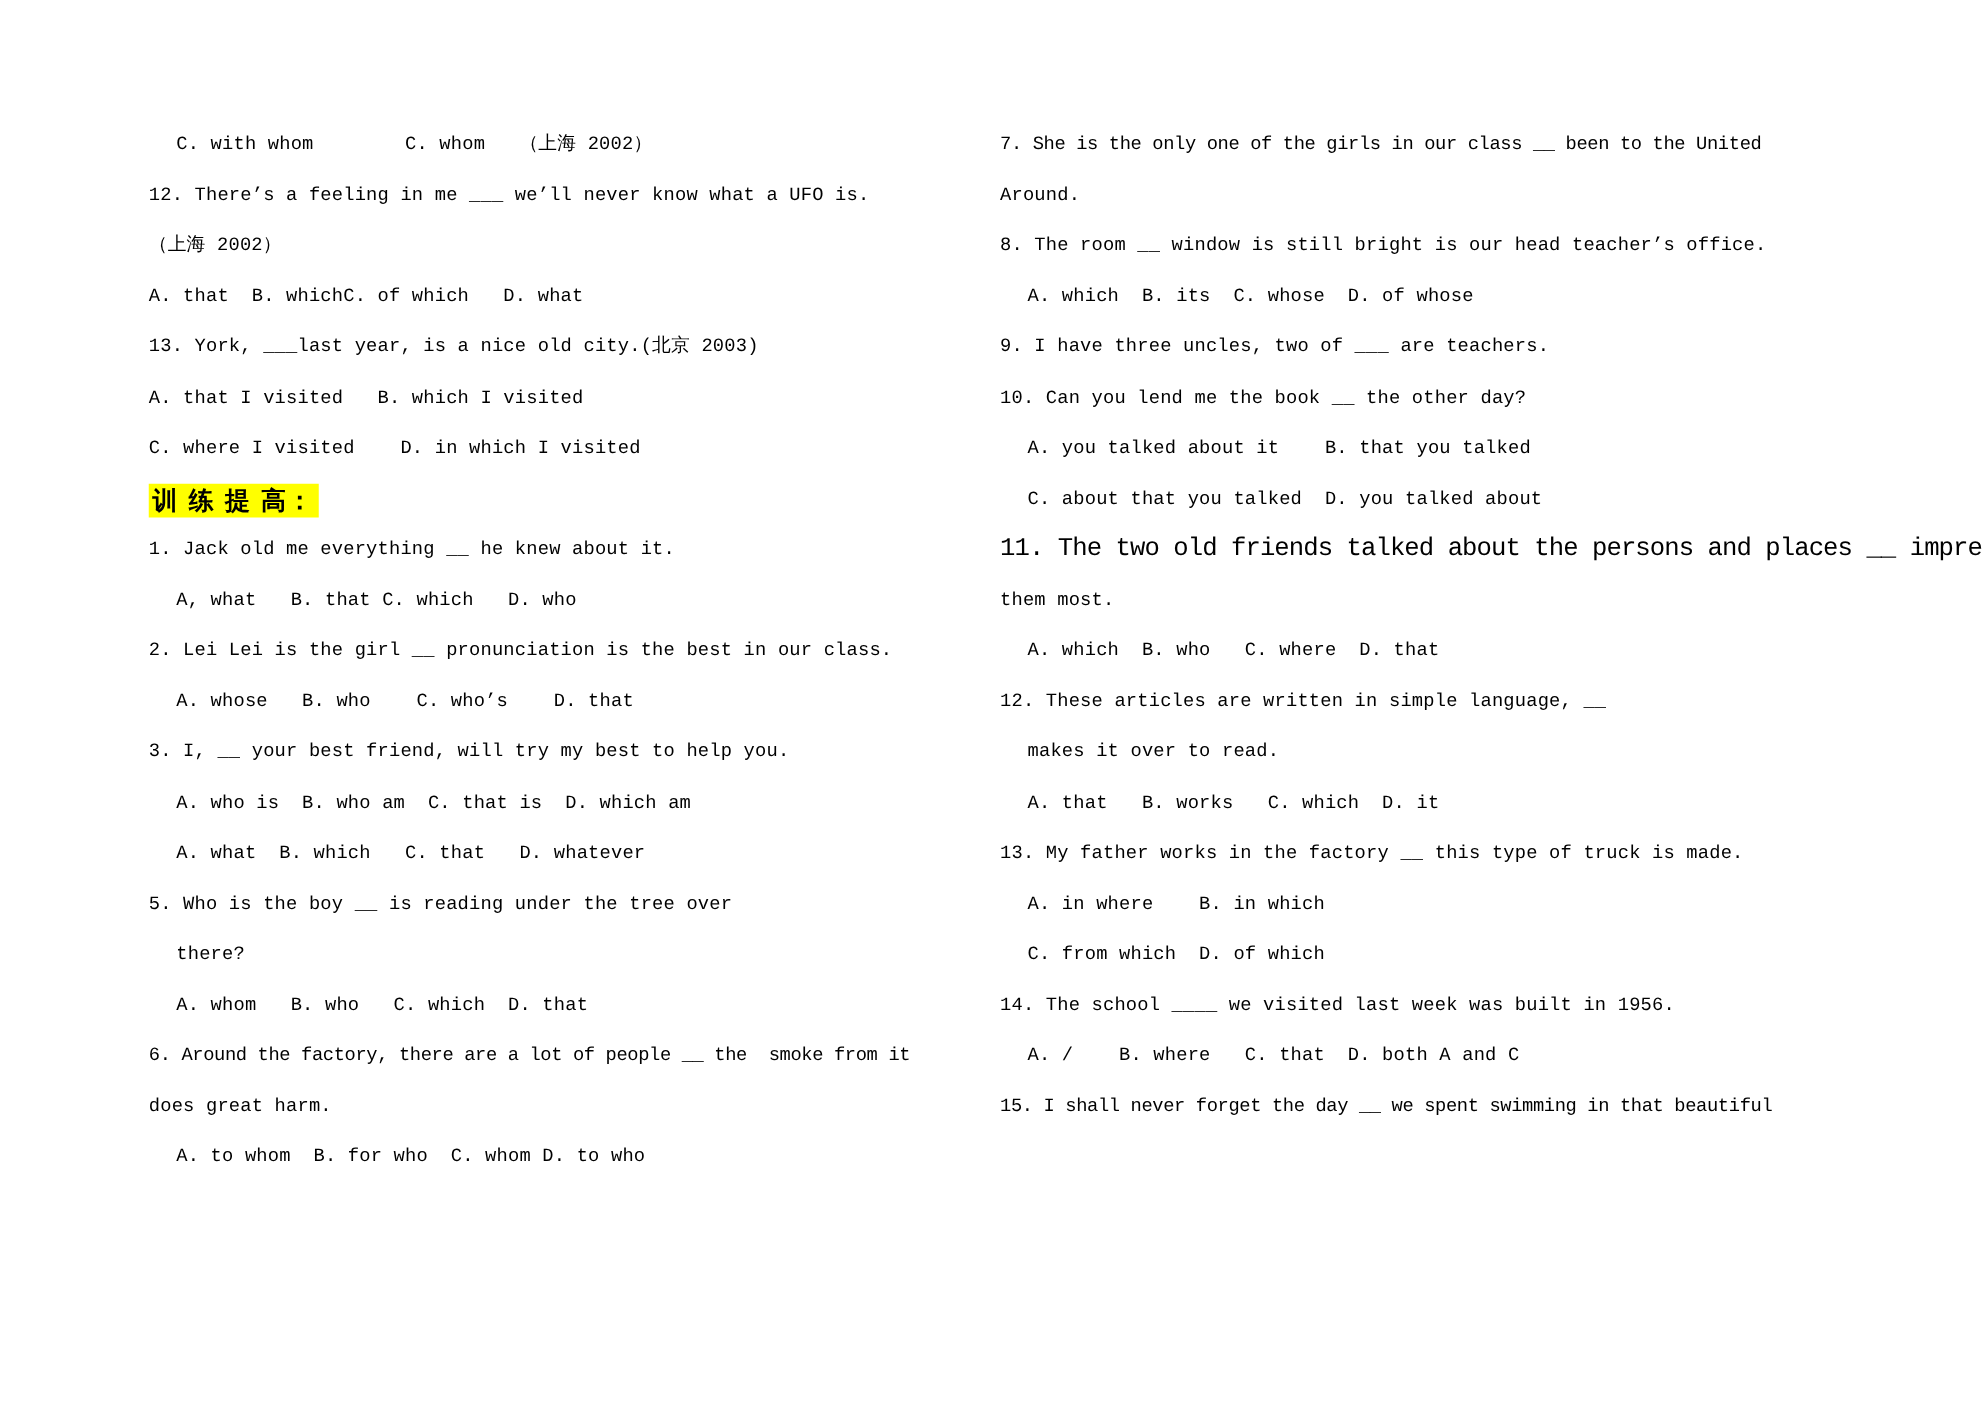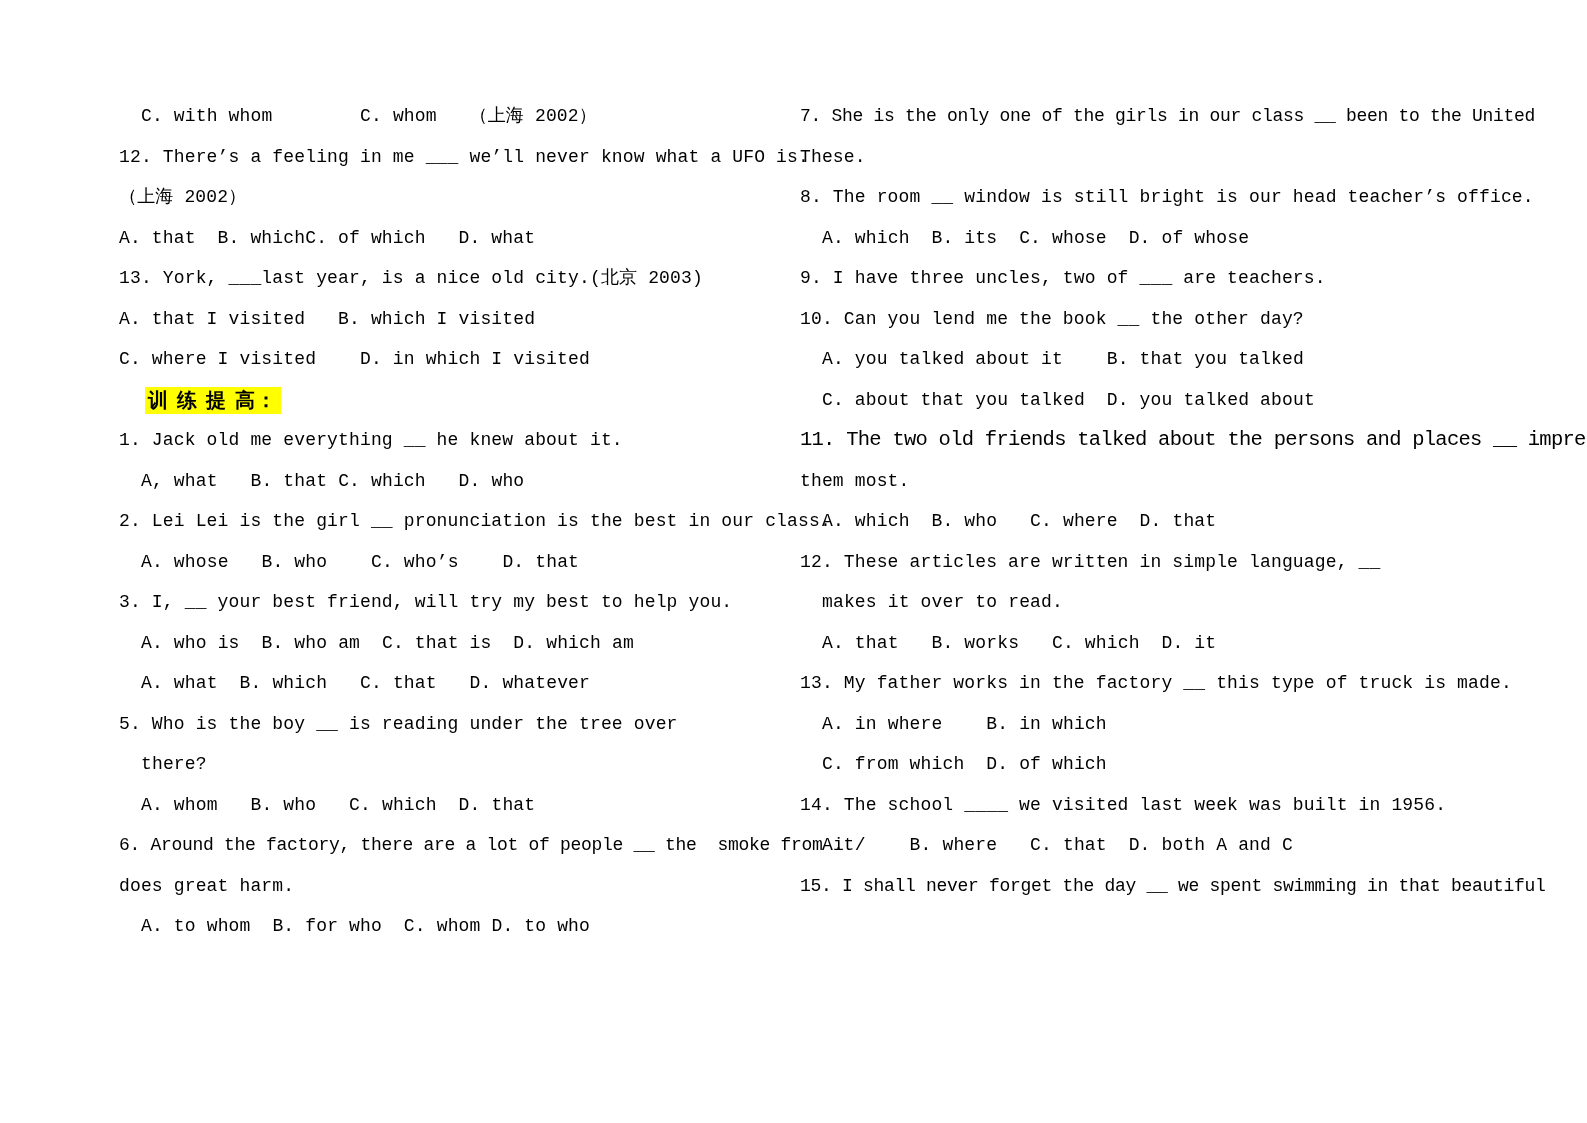--- a/index.html
+++ b/index.html
@@ -25,37 +25,36 @@
   .column {
     position: absolute;
     top: 96px;
   }
   .col-left  { left: 119px; width: 665px; }
   .col-right { left: 800px; width: 672px; }
 
   .line {
     height: 40.5px;
     line-height: 40.5px;
-    font-size: 18px;
+    font-size: 15px;
     white-space: pre;
     letter-spacing: 0.15px;
     font-family: "Liberation Mono", "DejaVu Sans Mono", monospace;
   }
   .line.q       { padding-left: 0; }
   .line.opt     { padding-left: 22px; }
   .line.cont    { padding-left: 22px; }
   .line.flush   { padding-left: 0; }
   .line.tight   { letter-spacing: -0.75px; font-size: 20.5px; }
   .line.tight2  { letter-spacing: -0.3px; }
 
   .section-head {
     height: 40.5px;
     line-height: 40.5px;
     white-space: pre;
-    margin-left: 26px;
   }
   .hl {
     background: #FFFF00;
     color: #000000;
     font-weight: bold;
     font-size: 20px;
     font-family: "DejaVu Sans", sans-serif;
     letter-spacing: 1px;
     padding: 1px 4px 2px 3px;
   }
@@ -89,21 +88,21 @@
     <div class="line opt">A. whom   B. who   C. which  D. that</div>
     <div class="line q tight2">6. Around the factory, there are a lot of people __ the  smoke from it</div>
     <div class="line flush">does great harm.</div>
     <div class="line opt">A. to whom  B. for who  C. whom D. to who</div>
 
   </div>
 
   <div class="column col-right">
 
     <div class="line q tight2">7. She is the only one of the girls in our class __ been to the United</div>
-    <div class="line flush">These.</div>
+    <div class="line flush">Around.</div>
     <div class="line q">8. The room __ window is still bright is our head teacher’s office.</div>
     <div class="line opt">A. which  B. its  C. whose  D. of whose</div>
     <div class="line q">9. I have three uncles, two of ___ are teachers.</div>
     <div class="line q">10. Can you lend me the book __ the other day?</div>
     <div class="line opt">A. you talked about it    B. that you talked</div>
     <div class="line opt">C. about that you talked  D. you talked about</div>
     <div class="line q tight">11. The two old friends talked about the persons and places __ impressed</div>
     <div class="line flush">them most.</div>
     <div class="line opt">A. which  B. who   C. where  D. that</div>
     <div class="line q">12. These articles are written in simple language, __</div>

